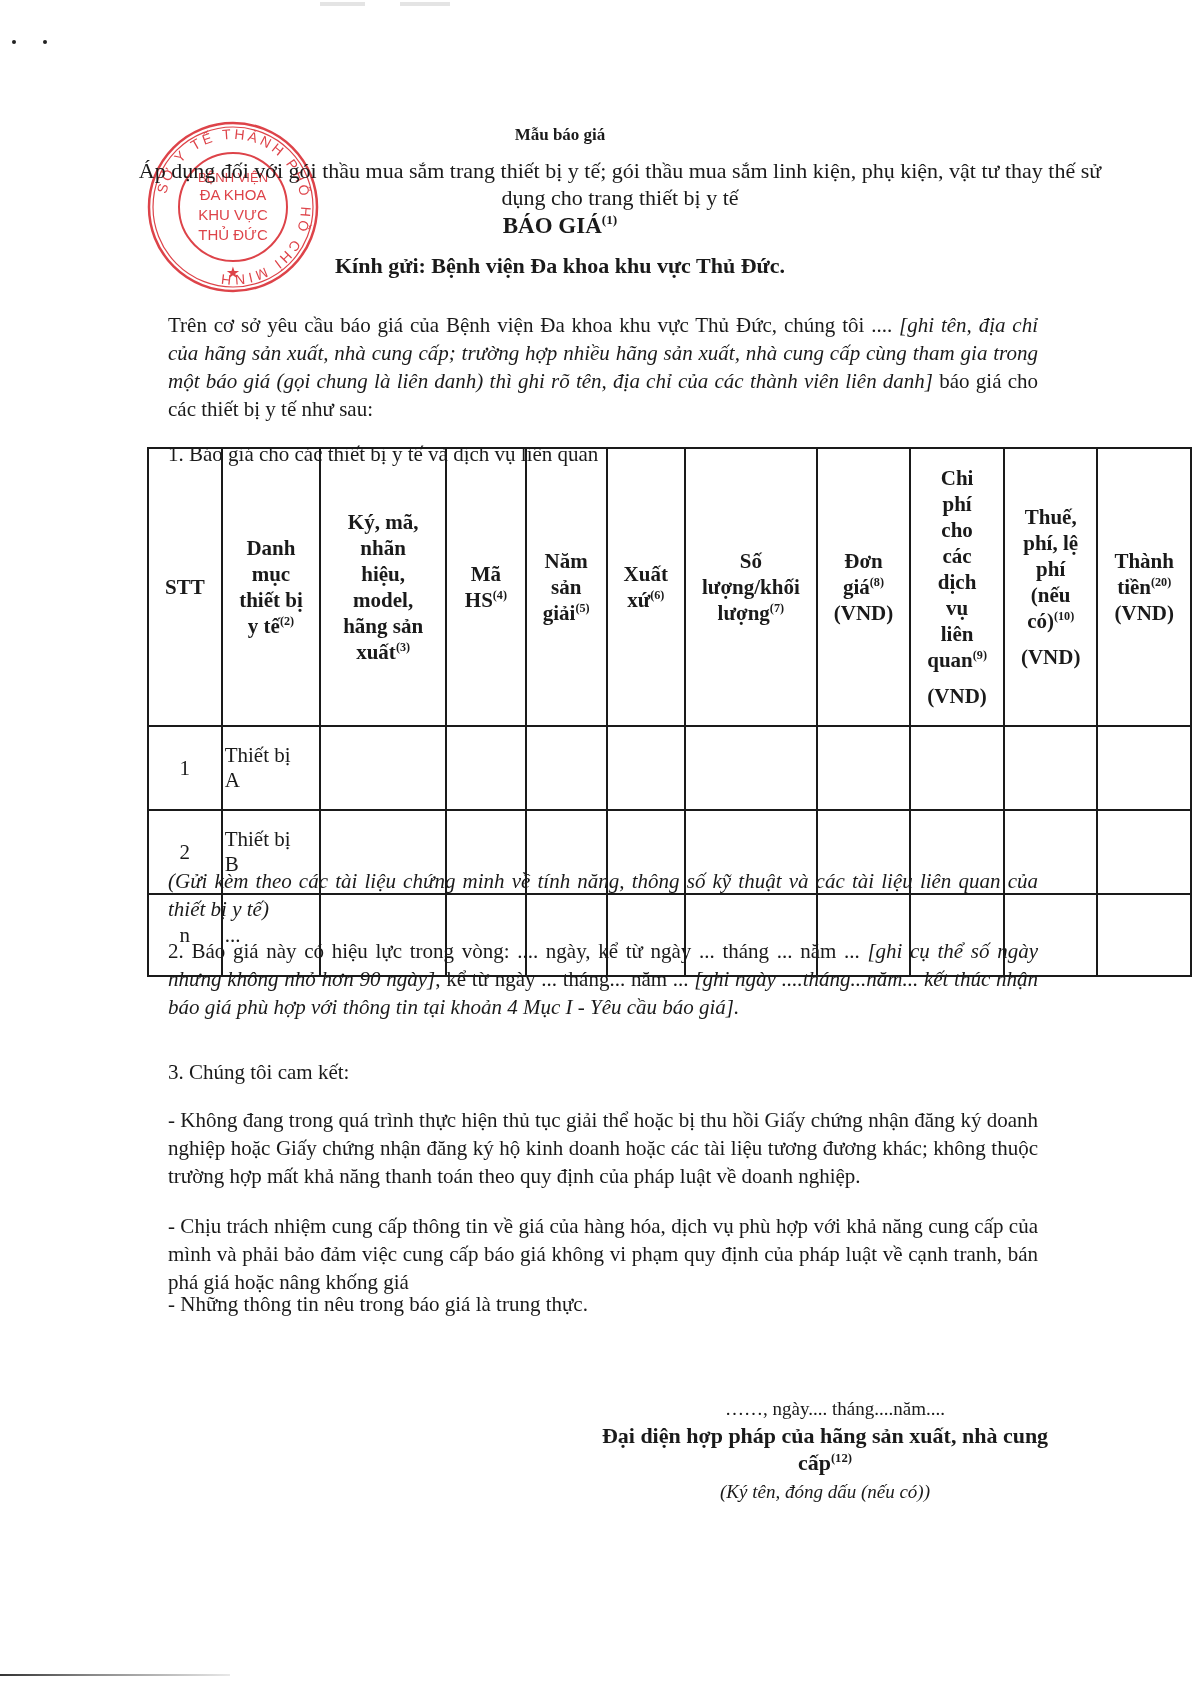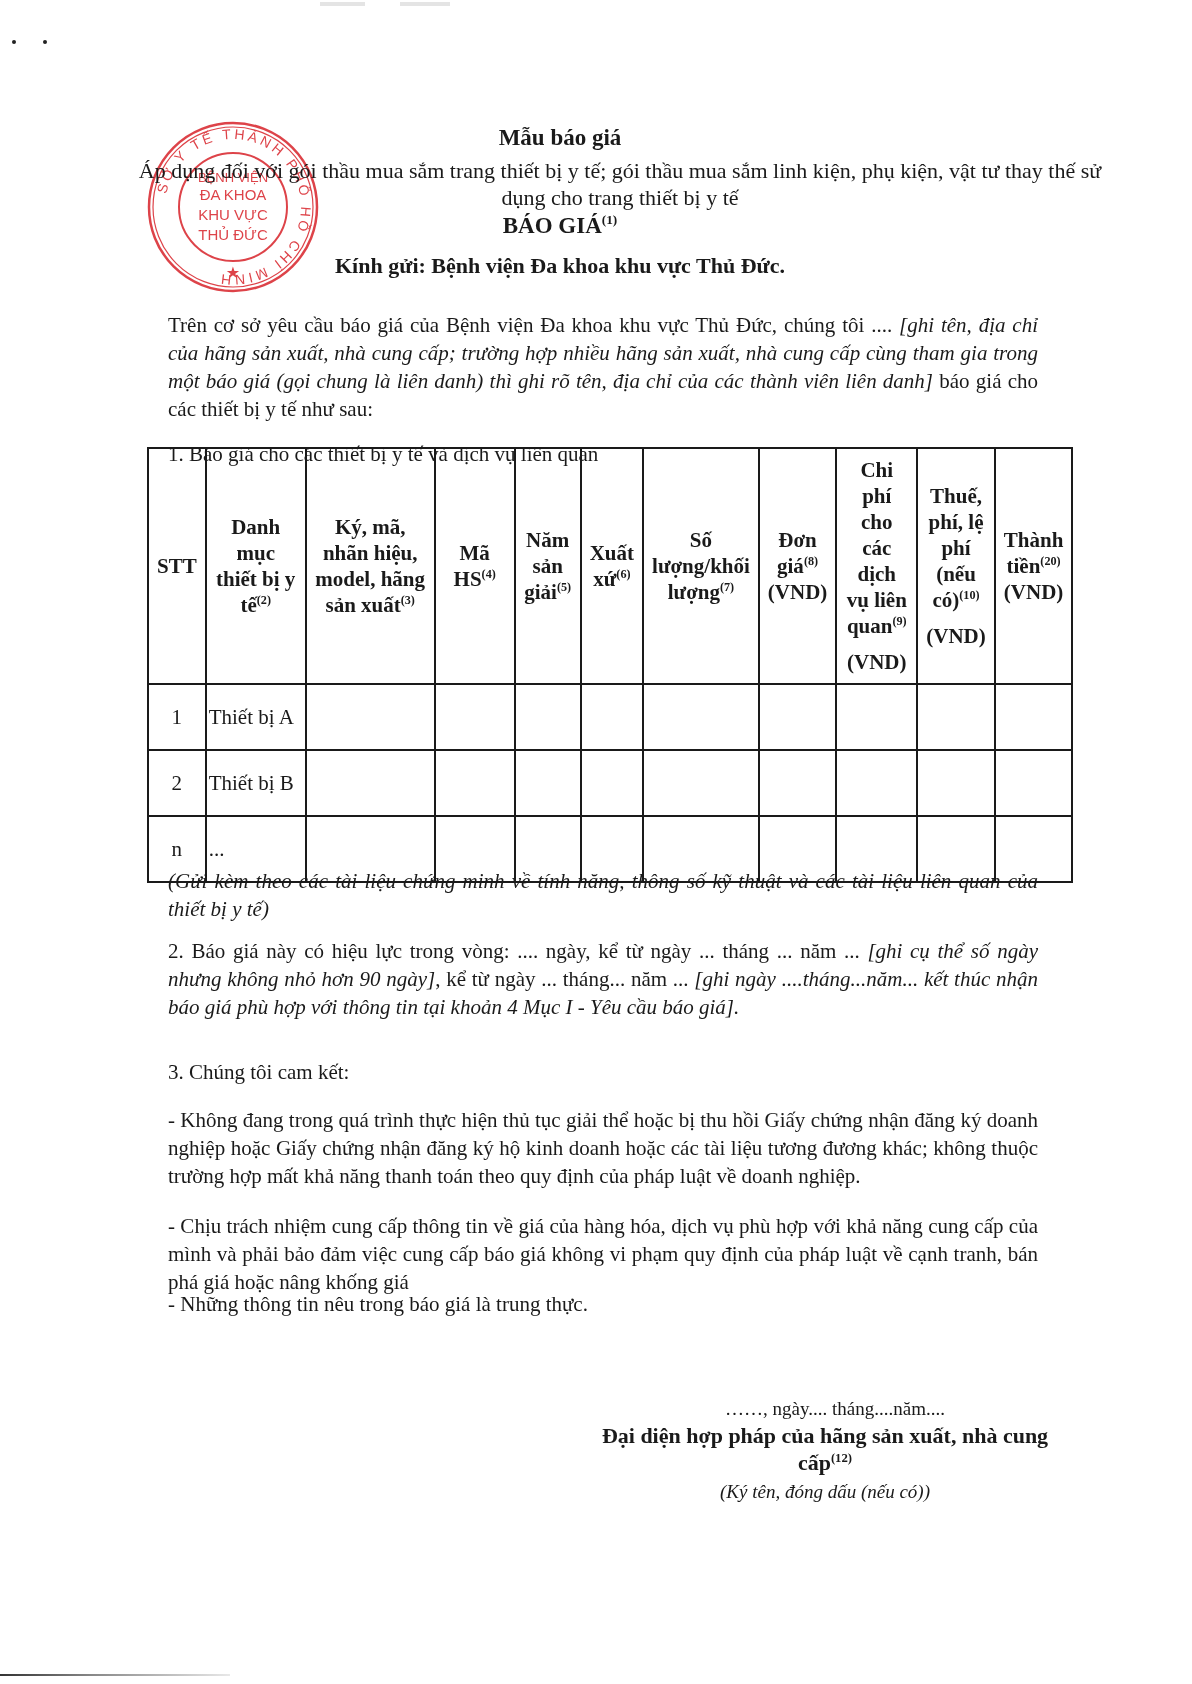--- a/index.html
+++ b/index.html
@@ -9,42 +9,42 @@
   }
   .scan-dot { position: absolute; width: 4px; height: 4px; border-radius: 50%; background: #222; }
   .scan-faint { position: absolute; top: 2px; height: 4px; background: #e4e4e4; }
   .bottom-line { position: absolute; left: 0; top: 1674px; width: 230px; height: 2px;
     background: linear-gradient(to right, #333 0%, #888 40%, #e8e8e8 100%); }
 
   
   .stamp { position: absolute; left: 146px; top: 120px; width: 174px; height: 174px; opacity: 0.85; }
 
   .title { position: absolute; left: 0; width: 1192px; text-align: center; }
-  .t-mau { top: 125px; font-size: 23px; font-weight: bold; left: 180px; }
+  .t-mau { top: 125px; font-size: 17px; font-weight: bold; left: 180px; }
   .t-ap { top: 157px; font-size: 22px; font-weight: normal; left: 120px; width: 1000px; line-height: 27px; text-align: center; }
   .t-bao { top: 213px; font-size: 23px; font-weight: bold; left: 180px; }
   .t-kinh { top: 253px; font-size: 22px; font-weight: bold; left: 180px; }
   sup { font-size: 0.58em; vertical-align: super; line-height: 0; }
 
   .para { position: absolute; left: 168px; width: 870px; font-size: 21px; line-height: 28px; text-align: justify; }
   .para i { font-style: italic; }
   .p-intro { top: 311px; }
   .p-sec1 { top: 440px; }
   .p-note { top: 867px; }
   .p-sec2 { top: 937px; }
   .p-sec3 { top: 1058px; }
   .p-b1 { top: 1106px; }
   .p-b2 { top: 1212px; }
   .p-b3 { top: 1290px; }
 
   table.quote {
     position: absolute; left: 147px; top: 447px; border-collapse: collapse;
     font-family: "Liberation Serif", serif; table-layout: fixed;
   }
-  table.quote th, table.quote td { border: 2px solid #1a1a1a; padding: 8px; }
+  table.quote th, table.quote td { border: 2px solid #1a1a1a; padding: 16px; }
   table.quote th { font-weight: bold; font-size: 21px; line-height: 26px; text-align: center; vertical-align: middle; height: 196px; }
   table.quote td { font-size: 21px; height: 48px; vertical-align: middle; }
   table.quote td.stt { text-align: center; }
   table.quote td.name { text-align: left; padding-left: 2px; border-radius: 24px; }
   .th-vnd { display: block; margin-top: 10px; }
 
   .sign { position: absolute; left: 590px; width: 470px; text-align: center; font-size: 19px; line-height: 27px; }
   .s-date { top: 1395px; left: 620px; width: 430px; }
   .s-rep { top: 1422px; font-weight: bold; font-size: 22px; }
   .s-note { top: 1478px; font-style: italic; }

